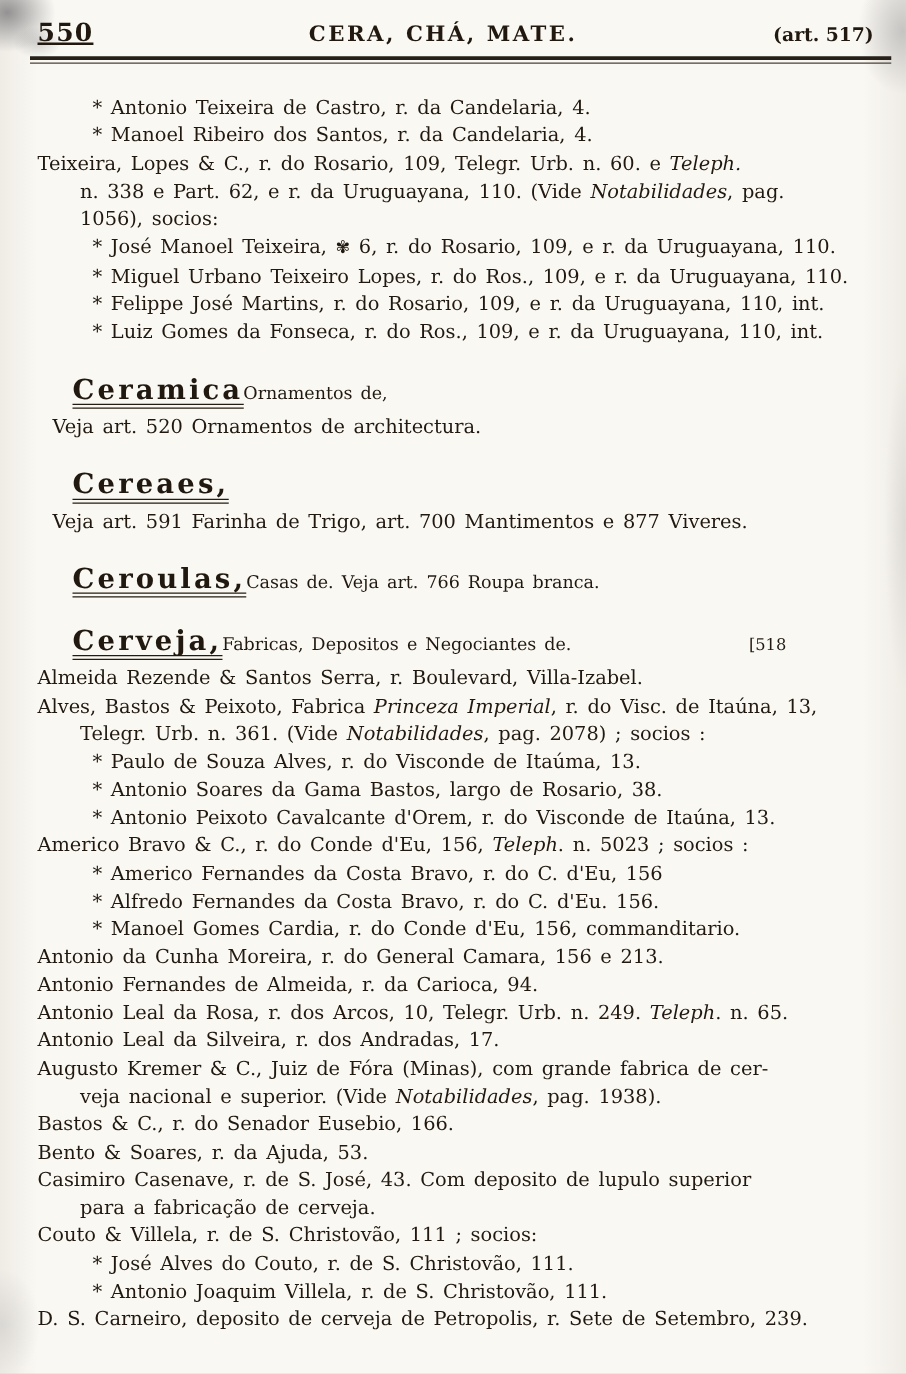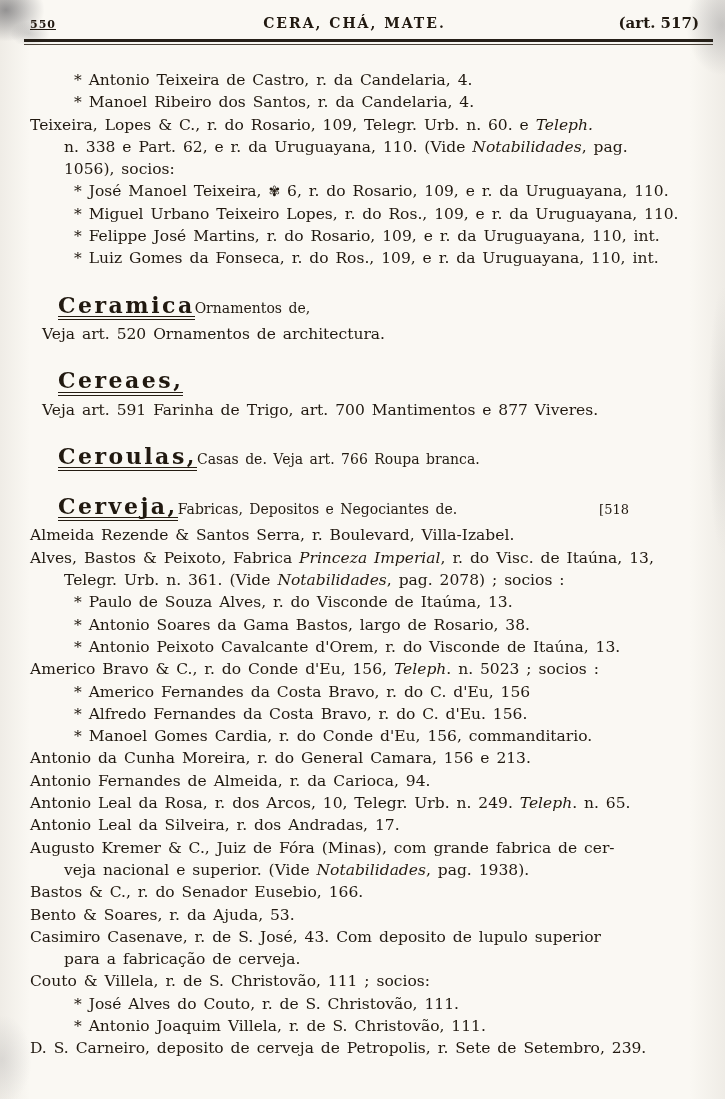--- a/index.html
+++ b/index.html
@@ -17,22 +17,22 @@
       radial-gradient(22px 180px at 724px 420px, rgba(140,140,140,.18), rgba(140,140,140,0) 75%),
       radial-gradient(40px 60px at 2px 1060px, rgba(120,120,125,.18), rgba(120,120,125,0) 75%),
       linear-gradient(90deg, #efece6 0, #faf8f3 30px, #faf8f3 690px, #efece6 725px);
   }
   
   .runhead{
     display:flex;align-items:baseline;
     padding:14px 26px 0 30px;
     font-weight:bold;
   }
-  .pagenum{width:90px;font-size:11px;letter-spacing:1px;text-decoration:underline;}
-  .headtitle{flex:1;text-align:center;font-size:14px;letter-spacing:2px;}
+  .pagenum{width:90px;font-size:20px;letter-spacing:1px;text-decoration:underline;}
+  .headtitle{flex:1;text-align:center;font-size:17px;letter-spacing:2px;}
   .artref{width:110px;text-align:right;font-size:15px;font-weight:bold;}
   .rule{
     margin:7px 12px 0 24px;
     height:2px;
     border-top:3px solid #262019;
     border-bottom:1px solid #4a4238;
   }
   
   .bodycol{
     padding:24px 18px 0 30px;

